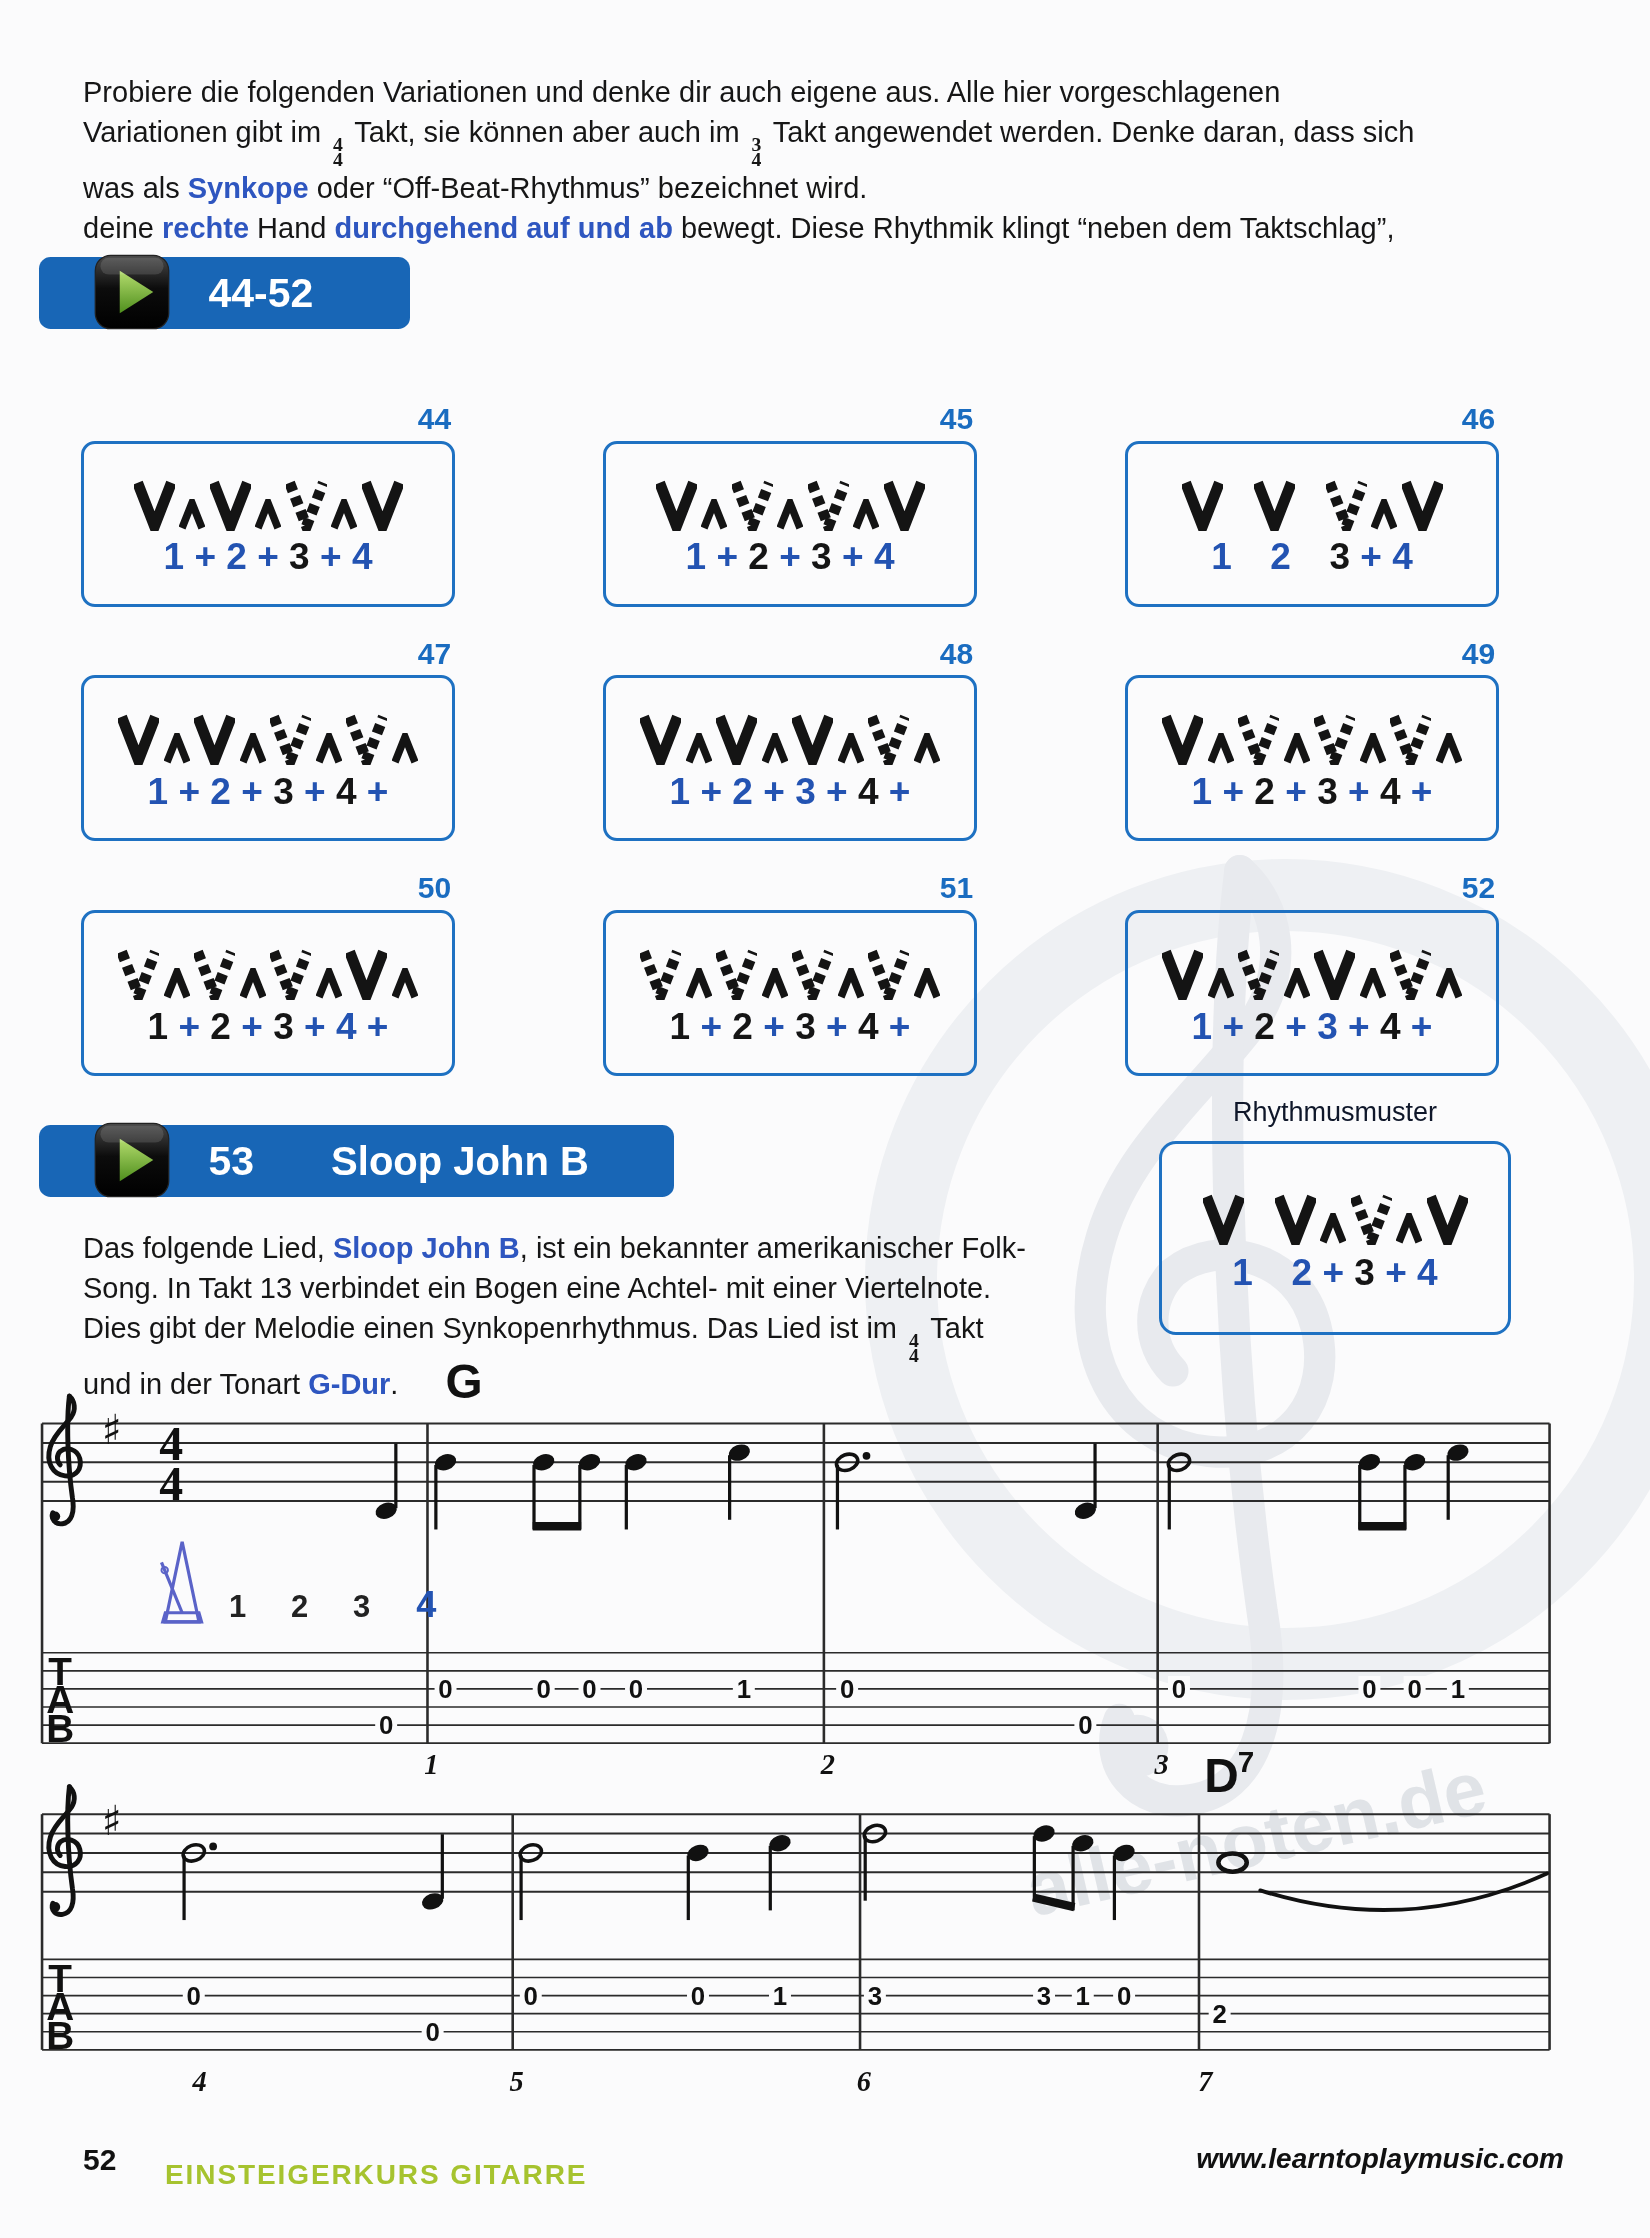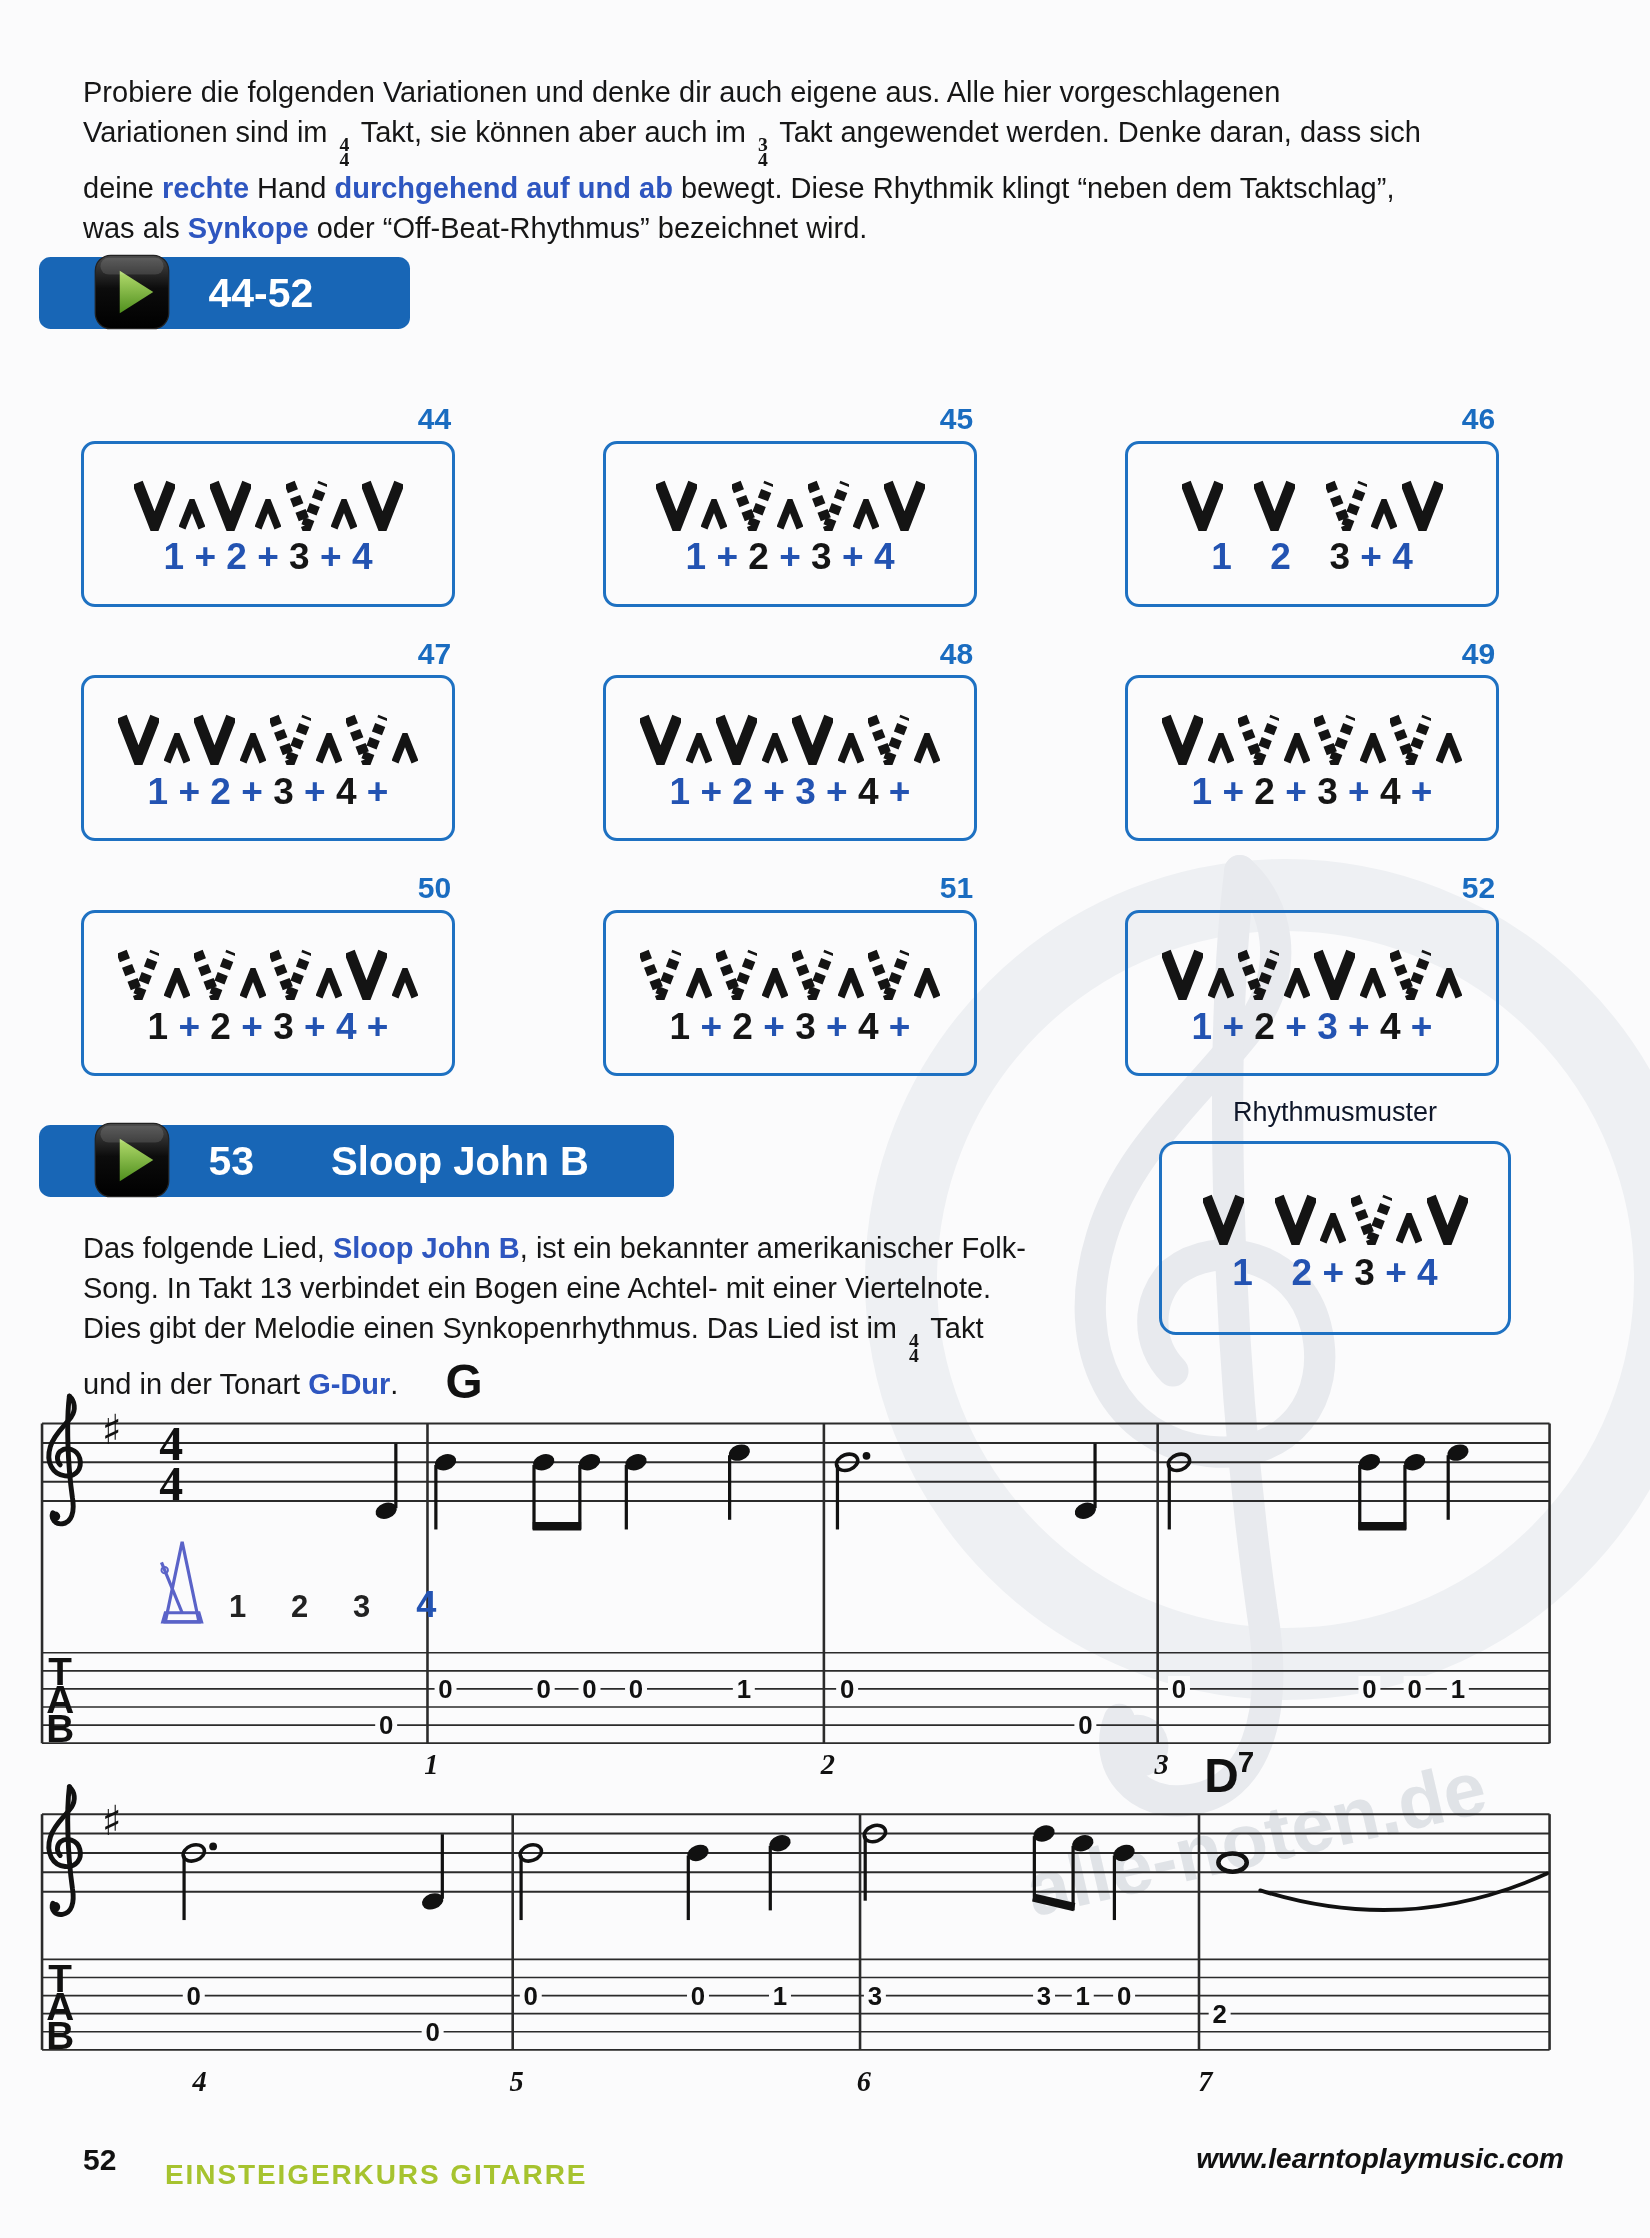--- a/index.html
+++ b/index.html
@@ -80,29 +80,29 @@
     <g fill="none" stroke="#e8eaee" stroke-width="7" stroke-linecap="round">
       <path d="M53 10 C62 18 64 32 56 44 C44 60 28 72 22 92 C14 118 26 138 46 140 C64 142 74 128 70 112 C66 96 48 92 38 100 C32 106 32 116 38 122"></path>
       <path d="M53 10 C48 50 50 120 58 176 C62 200 56 216 42 218 C30 220 22 210 26 200"></path>
     </g>
     <circle cx="30" cy="206" r="7" fill="#e8eaee"></circle>
   </svg>
   <div id="wm-text">alle-noten.de</div>
 
   <div class="para" id="p1">
       <span class="line"><span>Probiere die folgenden Variationen und denke dir auch eigene aus. Alle hier vorgeschlagenen</span></span>
-      <span class="line"><span>Variationen sind im </span><span class="frac">
+      <span class="line"><span>Variationen gibt im </span><span class="frac">
           <span>4</span>
           <span>4</span>
         </span><span> Takt, sie können aber auch im </span><span class="frac">
           <span>3</span>
           <span>4</span>
         </span><span> Takt angewendet werden. Denke daran, dass sich</span></span>
+      <span class="line"><span>was als </span><span class="seg-blue">Synkope</span><span> oder “Off-Beat-Rhythmus” bezeichnet wird.</span></span>
       <span class="line"><span>deine </span><span class="seg-blue">rechte</span><span> Hand </span><span class="seg-blue">durchgehend auf und ab</span><span> bewegt. Diese Rhythmik klingt “neben dem Taktschlag”,</span></span>
-      <span class="line"><span>was als </span><span class="seg-blue">Synkope</span><span> oder “Off-Beat-Rhythmus” bezeichnet wird.</span></span>
     </div>
 
   <div class="badge" id="badge1">
     <span class="playwrap"><svg width="76" height="76" viewBox="0 0 118 118">
           <defs>
             <linearGradient id="pgb" x1="0" y1="0" x2="0" y2="1">
               <stop offset="0" stop-color="#4a4a4a"></stop>
               <stop offset="0.45" stop-color="#0c0c0c"></stop>
               <stop offset="1" stop-color="#000"></stop>
             </linearGradient>

